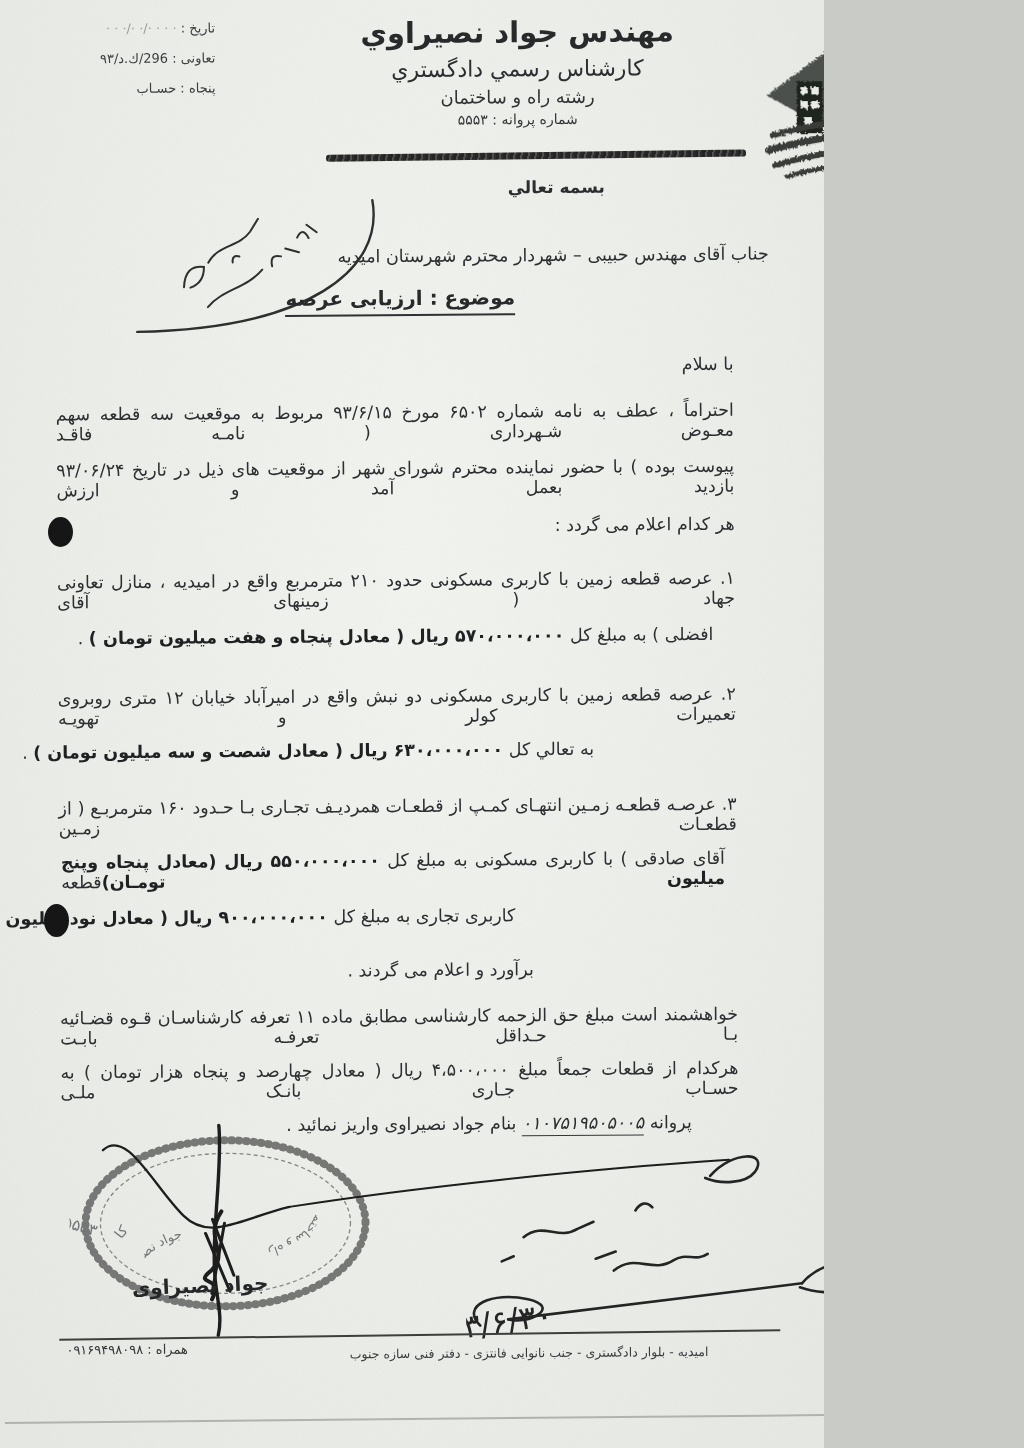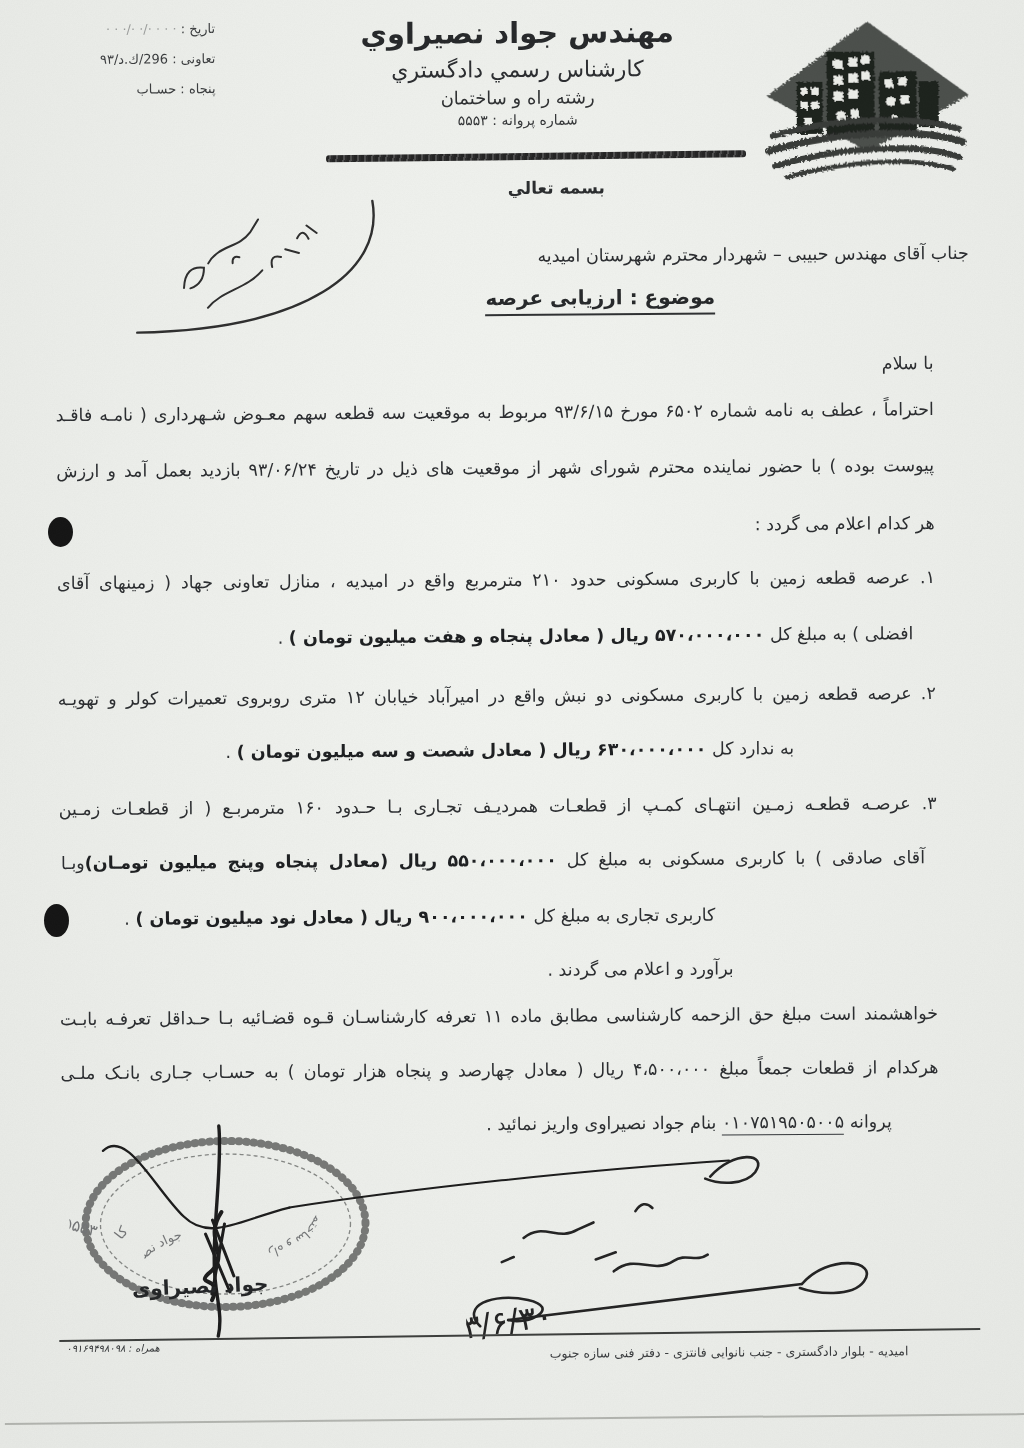--- a/index.html
+++ b/index.html
@@ -1,18 +1,18 @@
 <!DOCTYPE html>
 <html lang="fa"><head>
 <meta charset="utf-8">
 <style>
   html,body{margin:0;padding:0;}
   body{background:#c9cbc7;font-family:"DejaVu Sans",sans-serif;}
   .page{
-    position:relative;width:1024px;height:1448px;overflow:hidden;direction:rtl;
+    position:relative;width:824px;height:1448px;overflow:hidden;direction:rtl;
     background:radial-gradient(ellipse at 50% 38%, #f3f5f1 0%, #edefeb 55%, #e7e9e5 100%);
     color:#2b2d30;
   }
   .scan{position:absolute;inset:0;transform:rotate(-0.4deg);transform-origin:50% 50%;}
   .noise{position:absolute;inset:0;pointer-events:none;}
   
   .meta{position:absolute;top:12px;left:20px;width:200px;font-size:13px;color:#3a3c3e;text-align:right;line-height:30px;}
   .meta .faint{opacity:.45;letter-spacing:2px;}
   .lh{position:absolute;top:16px;left:302px;width:440px;text-align:center;}
   .lh-name{font-size:29px;font-weight:bold;color:#26282a;}
@@ -26,29 +26,29 @@
   .besm{position:absolute;top:178px;left:430px;width:260px;text-align:center;font-size:17px;font-weight:bold;color:#2a2c2e;}
   .note{position:absolute;top:178px;left:118px;}
   
   .bline{position:absolute;right:88px;left:58px;font-size:17.5px;color:#2b2d30;white-space:nowrap;}
   .just{white-space:normal;text-align:justify;text-align-last:justify;}
   .tr{text-align:right;}
   .b{font-weight:bold;color:#1d1f21;}
   .recipient{position:absolute;top:246px;right:52px;font-size:17.5px;color:#2b2d30;}
   .subject{position:absolute;top:286px;right:306px;font-size:20px;font-weight:bold;color:#26282a;
     border-bottom:2px solid #2e3032;padding-bottom:4px;}
-  .acct{border-bottom:1.6px solid #33363a;padding-bottom:2px;}
+  .acct{border-bottom:1.6px solid #33363a;padding-bottom:2px;font-style:italic;}
   
   .stamp-svg{position:absolute;top:1122px;left:66px;}
   .expert-name{position:absolute;top:1272px;left:128px;font-size:20px;font-weight:bold;color:#232527;transform:rotate(-2deg);}
   .sig-svg{position:absolute;top:1140px;left:462px;}
   
   .f-line{position:absolute;top:1334px;left:55px;right:48px;height:2px;background:#3c3e3c;transform:rotate(-0.35deg);}
   .f-addr{position:absolute;top:1346px;right:120px;font-size:12.5px;color:#3b3d3f;}
-  .f-mob{position:absolute;top:1340px;left:62px;font-size:10px;color:#333537;font-style:italic;}
+  .f-mob{position:absolute;top:1340px;left:62px;font-size:13px;color:#333537;}
   .edge-line{position:absolute;top:1418px;left:0;right:0;height:2px;background:#b2b4af;transform:rotate(-0.15deg);}
   .hole{position:absolute;background:#141414;border-radius:50%;}
   .hole1{top:517px;left:48px;width:25px;height:30px;}
   .hole2{top:904px;left:44px;width:25px;height:33px;}
   text{font-family:"DejaVu Sans",sans-serif;}
 </style>
 </head>
 <body>
 
 <div class="page">
@@ -148,24 +148,24 @@
     <div class="bline tr" style="top:356px">با سلام</div>
 
     <div class="bline just" style="top:402px">احتراماً ، عطف به نامه شماره ۶۵۰۲ مورخ ۹۳/۶/۱۵ مربوط به موقعیت سه قطعه سهم معـوض شـهرداری ( نامـه فاقـد</div>
     <div class="bline just" style="top:458px">پیوست بوده ) با حضور نماینده محترم شورای شهر از موقعیت های ذیل در تاریخ ۹۳/۰۶/۲۴ بازدید بعمل آمد و ارزش</div>
     <div class="bline tr" style="top:516px">هر کدام اعلام می گردد :</div>
 
     <div class="bline just" style="top:570px">۱. عرصه قطعه زمین با کاربری مسکونی حدود ۲۱۰ مترمربع واقع در امیدیه ، منازل تعاونی جهاد ( زمینهای آقای</div>
     <div class="bline tr" style="top:626px;right:110px"><span>افضلی ) به مبلغ کل </span><b class="b">۵۷۰،۰۰۰،۰۰۰ ریال ( معادل پنجاه و هفت میلیون تومان )</b><span> .</span></div>
 
     <div class="bline just" style="top:686px">۲. عرصه قطعه زمین با کاربری مسکونی دو نبش واقع در امیرآباد خیابان ۱۲ متری روبروی تعمیرات کولر و تهویـه</div>
-    <div class="bline tr" style="top:740px;right:230px"><span>به ندارد کل </span><b class="b">۶۳۰،۰۰۰،۰۰۰ ریال ( معادل شصت و سه میلیون تومان )</b><span> .</span></div>
+    <div class="bline tr" style="top:740px;right:230px"><span>به تعالي کل </span><b class="b">۶۳۰،۰۰۰،۰۰۰ ریال ( معادل شصت و سه میلیون تومان )</b><span> .</span></div>
 
     <div class="bline just" style="top:796px">۳. عرصـه قطعـه زمـین انتهـای کمـپ از قطعـات همردیـف تجـاری بـا حـدود ۱۶۰ مترمربـع ( از قطعـات زمـین</div>
-    <div class="bline just" style="top:850px;right:100px;left:60px"><span>آقای صادقی ) با کاربری مسکونی به مبلغ کل </span><b class="b">۵۵۰،۰۰۰،۰۰۰ ریال (معادل پنجاه وپنج میلیون تومـان)</b><span>وبـا</span></div>
+    <div class="bline just" style="top:850px;right:100px;left:60px"><span>آقای صادقی ) با کاربری مسکونی به مبلغ کل </span><b class="b">۵۵۰،۰۰۰،۰۰۰ ریال (معادل پنجاه وپنج میلیون تومـان)</b><span>قطعه</span></div>
     <div class="bline tr" style="top:906px;right:310px"><span>کاربری تجاری به مبلغ کل </span><b class="b">۹۰۰،۰۰۰،۰۰۰ ریال ( معادل نود میلیون تومان )</b><span> .</span></div>
 
     <div class="bline tr" style="top:960px;right:292px">برآورد و اعلام می گردند .</div>
 
     <div class="bline just" style="top:1006px">خواهشمند است مبلغ حق الزحمه کارشناسی مطابق ماده ۱۱ تعرفه کارشناسـان قـوه قضـائیه بـا حـداقل تعرفـه بابـت</div>
     <div class="bline just" style="top:1060px">هرکدام از قطعات جمعاً مبلغ ۴،۵۰۰،۰۰۰ ریال ( معادل چهارصد و پنجاه هزار تومان ) به حسـاب جـاری بانـک ملـی</div>
     <div class="bline tr" style="top:1114px;right:135px"><span>پروانه </span><span class="acct">۰۱۰۷۵۱۹۵۰۵۰۰۵</span><span> بنام جواد نصیراوی واریز نمائید .</span></div>
 
     <div class="stamp-svg">
       <svg width="680" height="220" viewBox="0 0 680 220">

